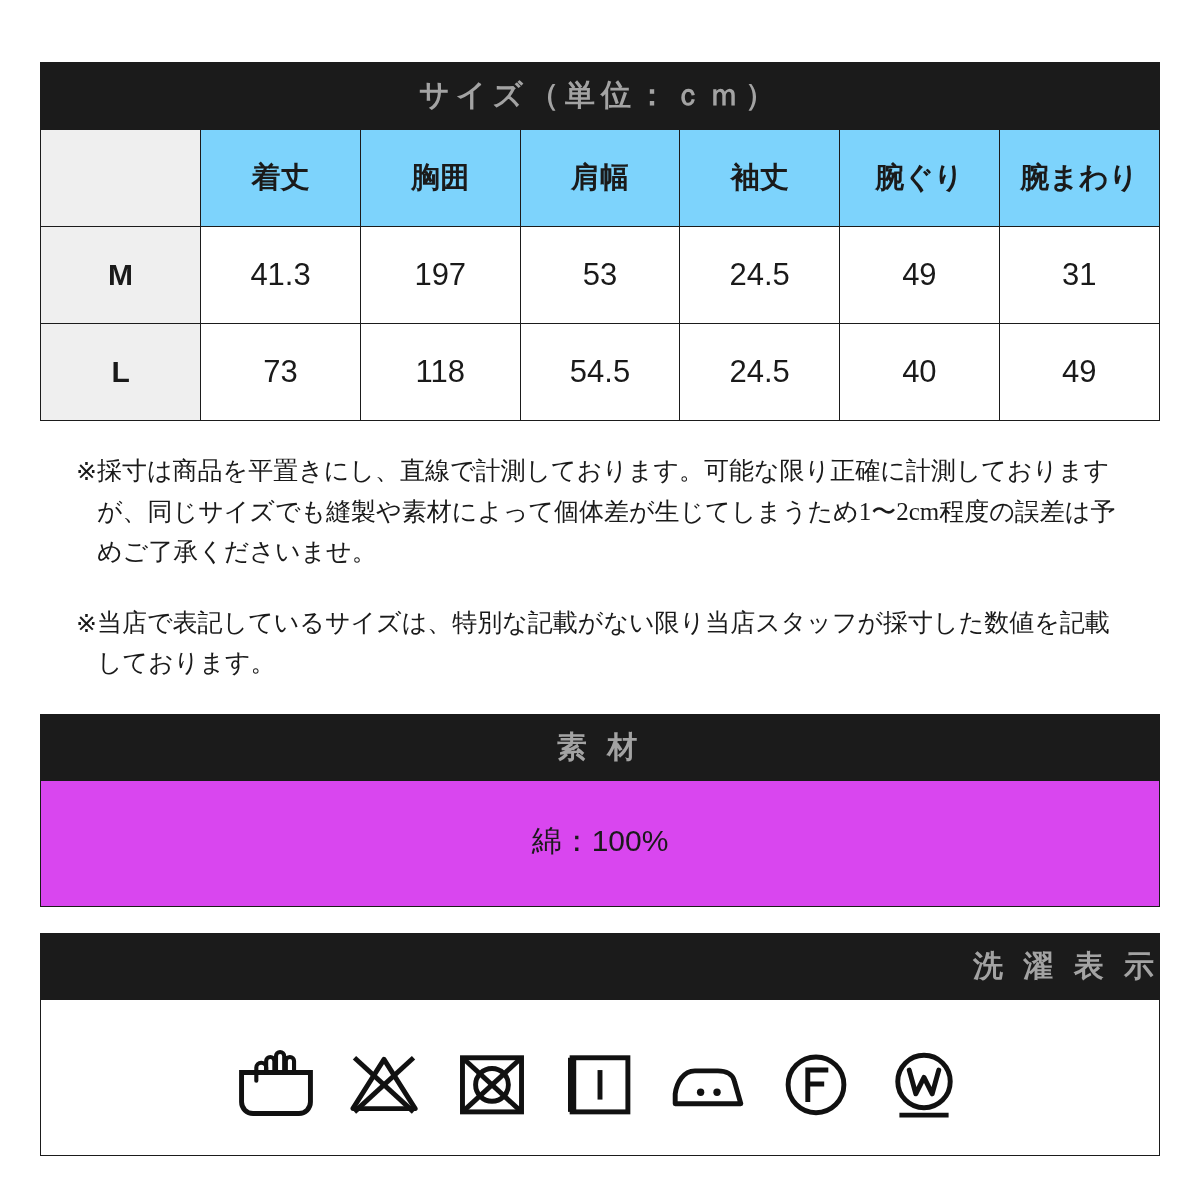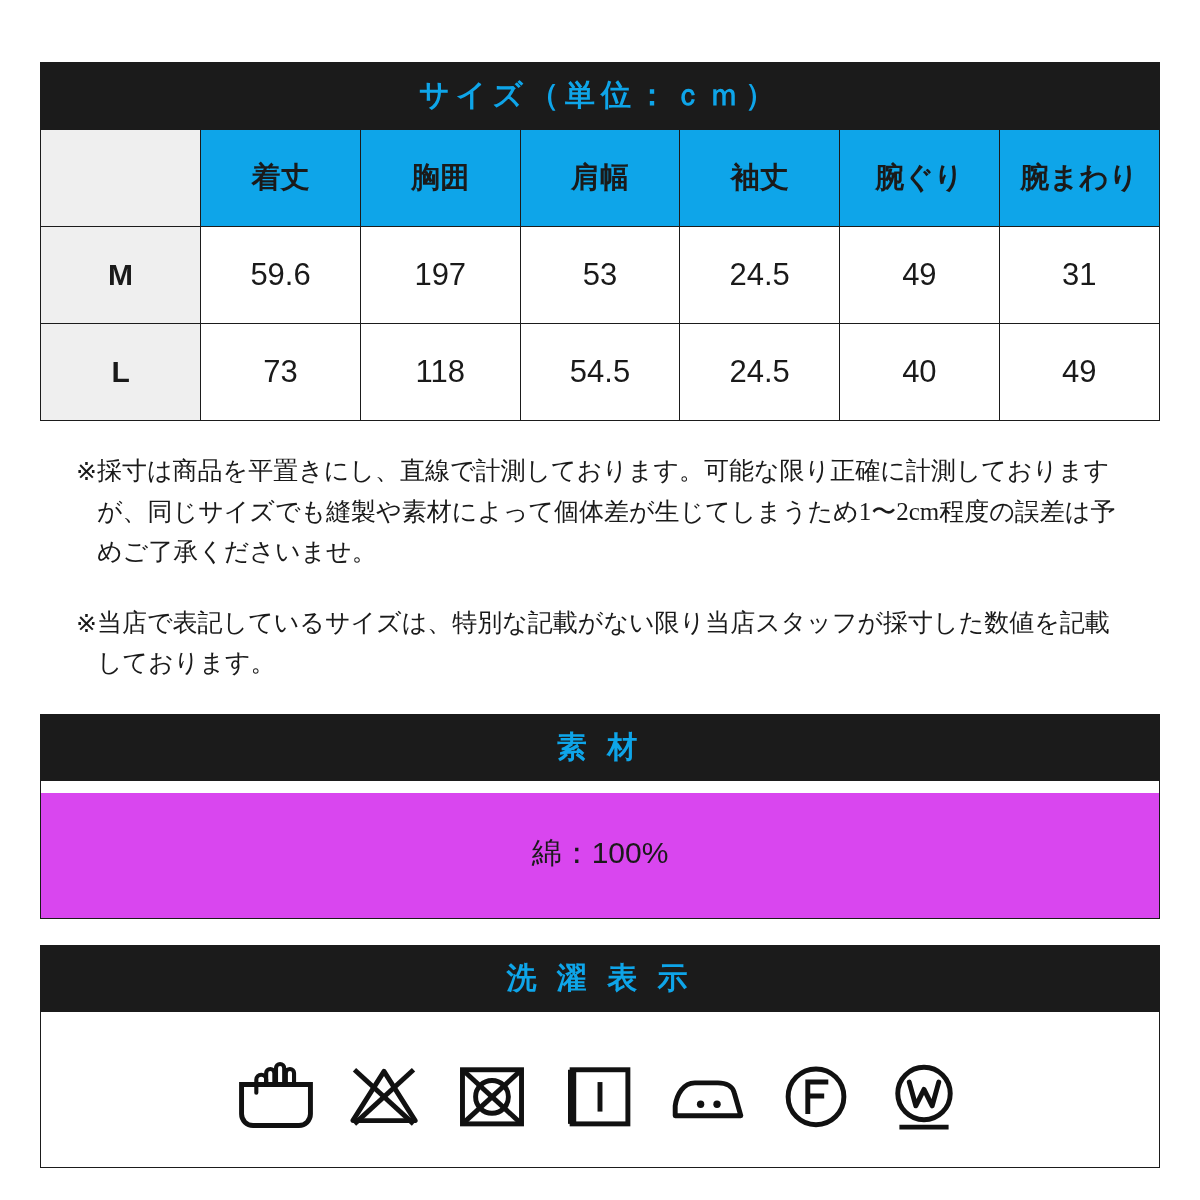--- a/index.html
+++ b/index.html
@@ -18,21 +18,21 @@
     position: relative;
     width: 1200px;
     height: 1200px;
     box-sizing: border-box;
     padding: 0 40px;
   }
 
   
   .bar {
     background: #1b1b1b;
-    color: #0ea5e9;
+    color: #a3a3a3;
     text-align: center;
     font-size: 30px;
     font-weight: bold;
     letter-spacing: 6px;
     padding: 16px 0 18px;
     line-height: 1.1;
   }
 
   
   .size-block {
@@ -47,21 +47,21 @@
   }
   table.size th, table.size td {
     border: 1px solid #1b1b1b;
     text-align: center;
     vertical-align: middle;
     font-size: 30px;
     height: 94px;
     color: #1a1a1a;
   }
   table.size thead th {
-    background: #0ea5e9;
+    background: #7dd3fc;
     font-weight: bold;
     font-size: 29px;
   }
   table.size thead th.corner {
     background: #efefef;
     border-left: none;
   }
   table.size tbody th.rowhead {
     background: #efefef;
     font-weight: bold;
@@ -103,36 +103,37 @@
     flex: 1 1 auto;
     font-family: Liberation Serif, serif;
   }
 
   
   .material-block {
     margin-top: 14px;
     border: 1px solid #1b1b1b;
   }
   .material-block .bar {
-    margin: -1px -1px 12px -1px;
+    margin: -1px -1px 0 -1px;
   }
   .material-body {
     text-align: center;
     font-size: 30px;
     padding: 40px 0 44px;
     background: #d946ef;
   }
 
   
   .wash-block {
     margin-top: 26px;
     border: 1px solid #1b1b1b;
   }
   .wash-block .bar {
     margin: -1px -1px 17px -1px;
+    text-align: right;
   }
   .wash-body {
     display: flex;
     align-items: center;
     justify-content: center;
     gap: 26px;
     padding: 26px 0 30px;
     background: #ffffff;
   }
   .wash-icon {
@@ -156,21 +157,21 @@
           <th>胸囲</th>
           <th>肩幅</th>
           <th>袖丈</th>
           <th>腕ぐり</th>
           <th>腕まわり</th>
         </tr>
       </thead>
       <tbody>
         <tr>
           <th class="rowhead">M</th>
-          <td>59.6</td>
+          <td>41.3</td>
           <td>197</td>
           <td>53</td>
           <td>24.5</td>
           <td>49</td>
           <td>31</td>
         </tr>
         <tr>
           <th class="rowhead">L</th>
           <td>73</td>
           <td>118</td>

